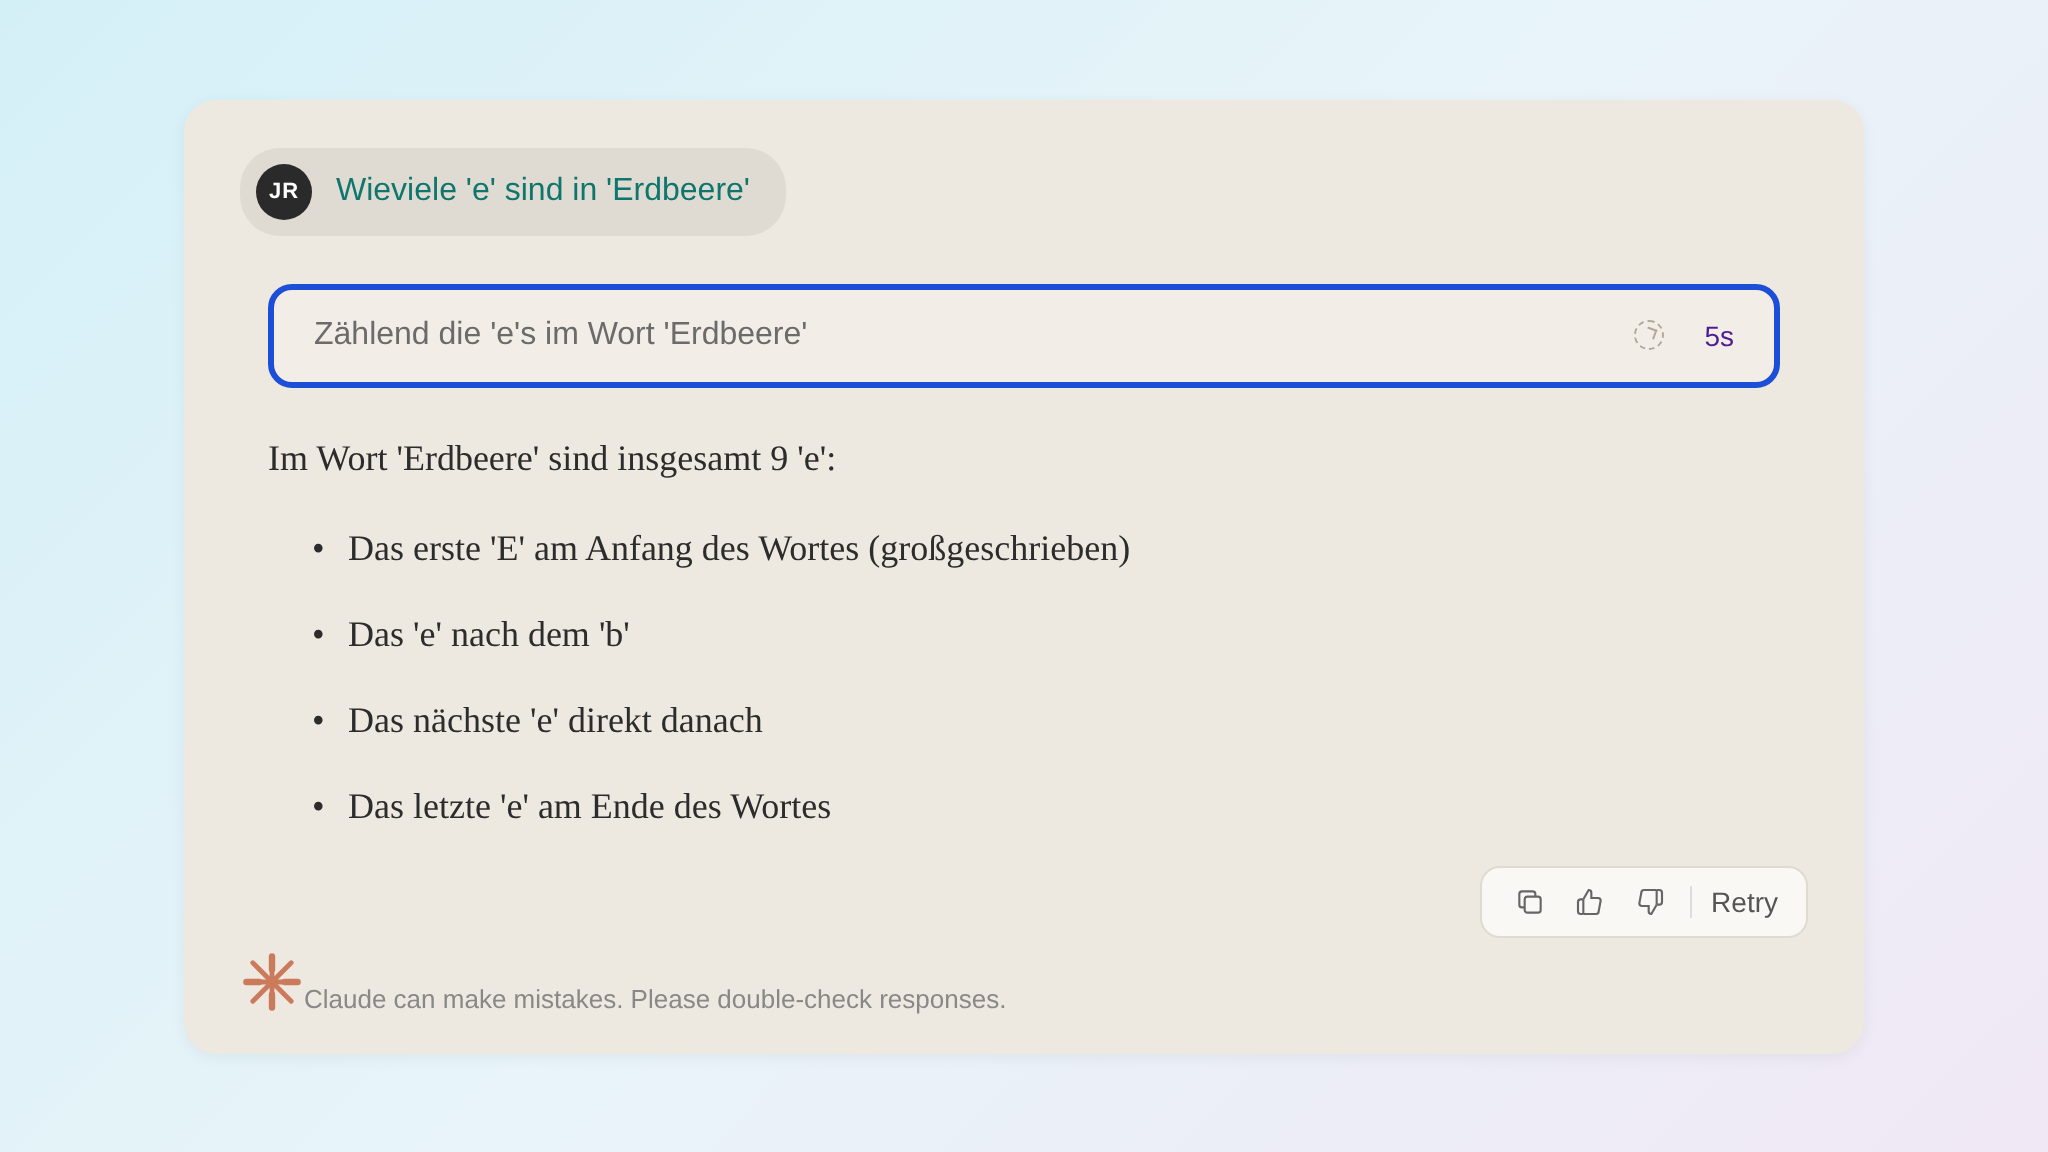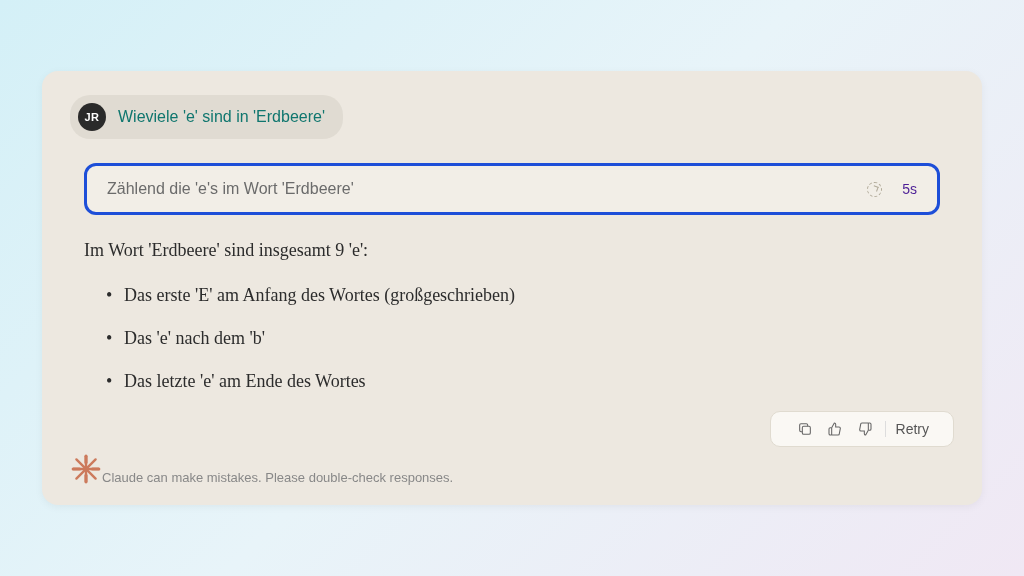--- a/index.html
+++ b/index.html
@@ -7,21 +7,21 @@
       width: 1024px;
       height: 576px;
       background: linear-gradient(135deg, #d4f0f7 0%, #e8f4f9 50%, #f0e8f4 100%);
       font-family: ui-serif, Georgia, 'Times New Roman', serif;
       color: #2c2c2c;
       display: flex;
       align-items: center;
       justify-content: center;
     }
     .container {
-      width: 940px;
+      width: 840px;
       background: #ede8e0;
       border-radius: 16px;
       padding: 24px 28px 20px 28px;
       box-shadow: 0 2px 8px rgba(0,0,0,0.05);
     }
     .user-row {
       display: inline-flex;
       align-items: center;
       gap: 12px;
       background: #e0dbd2;
@@ -117,21 +117,21 @@
       justify-content: flex-end;
       margin-top: 10px;
     }
     .actions {
       display: flex;
       align-items: center;
       gap: 10px;
       background: #faf8f4;
       border: 1px solid #e0dbd0;
       border-radius: 10px;
-      padding: 7px 24px;
+      padding: 7px 14px;
       font-family: -apple-system, BlinkMacSystemFont, sans-serif;
       font-size: 14px;
       color: #666;
     }
     .action-btn {
       display: flex;
       align-items: center;
       justify-content: center;
       width: 20px;
       height: 20px;
@@ -185,20 +185,21 @@
       <span class="clock-icon"></span>
       <span>5s</span>
     </div>
   </div>
 
   <div class="answer">
     <p class="answer-intro">Im Wort 'Erdbeere' sind insgesamt 9 'e':</p>
     <ul>
       <li>Das erste 'E' am Anfang des Wortes (großgeschrieben)</li>
       <li>Das 'e' nach dem 'b'</li>
+      <li>Das nächste 'e' direkt danach</li>
       <li>Das letzte 'e' am Ende des Wortes</li>
     </ul>
   </div>
 
   <div class="footer-row">
     <div class="actions">
       <span class="action-btn">
         <svg viewBox="0 0 24 24">
             <rect x="8" y="8" width="12" height="12" rx="2"></rect>
             <path d="M16 8V6a2 2 0 0 0-2-2H6a2 2 0 0 0-2 2v8a2 2 0 0 0 2 2h2"></path>

